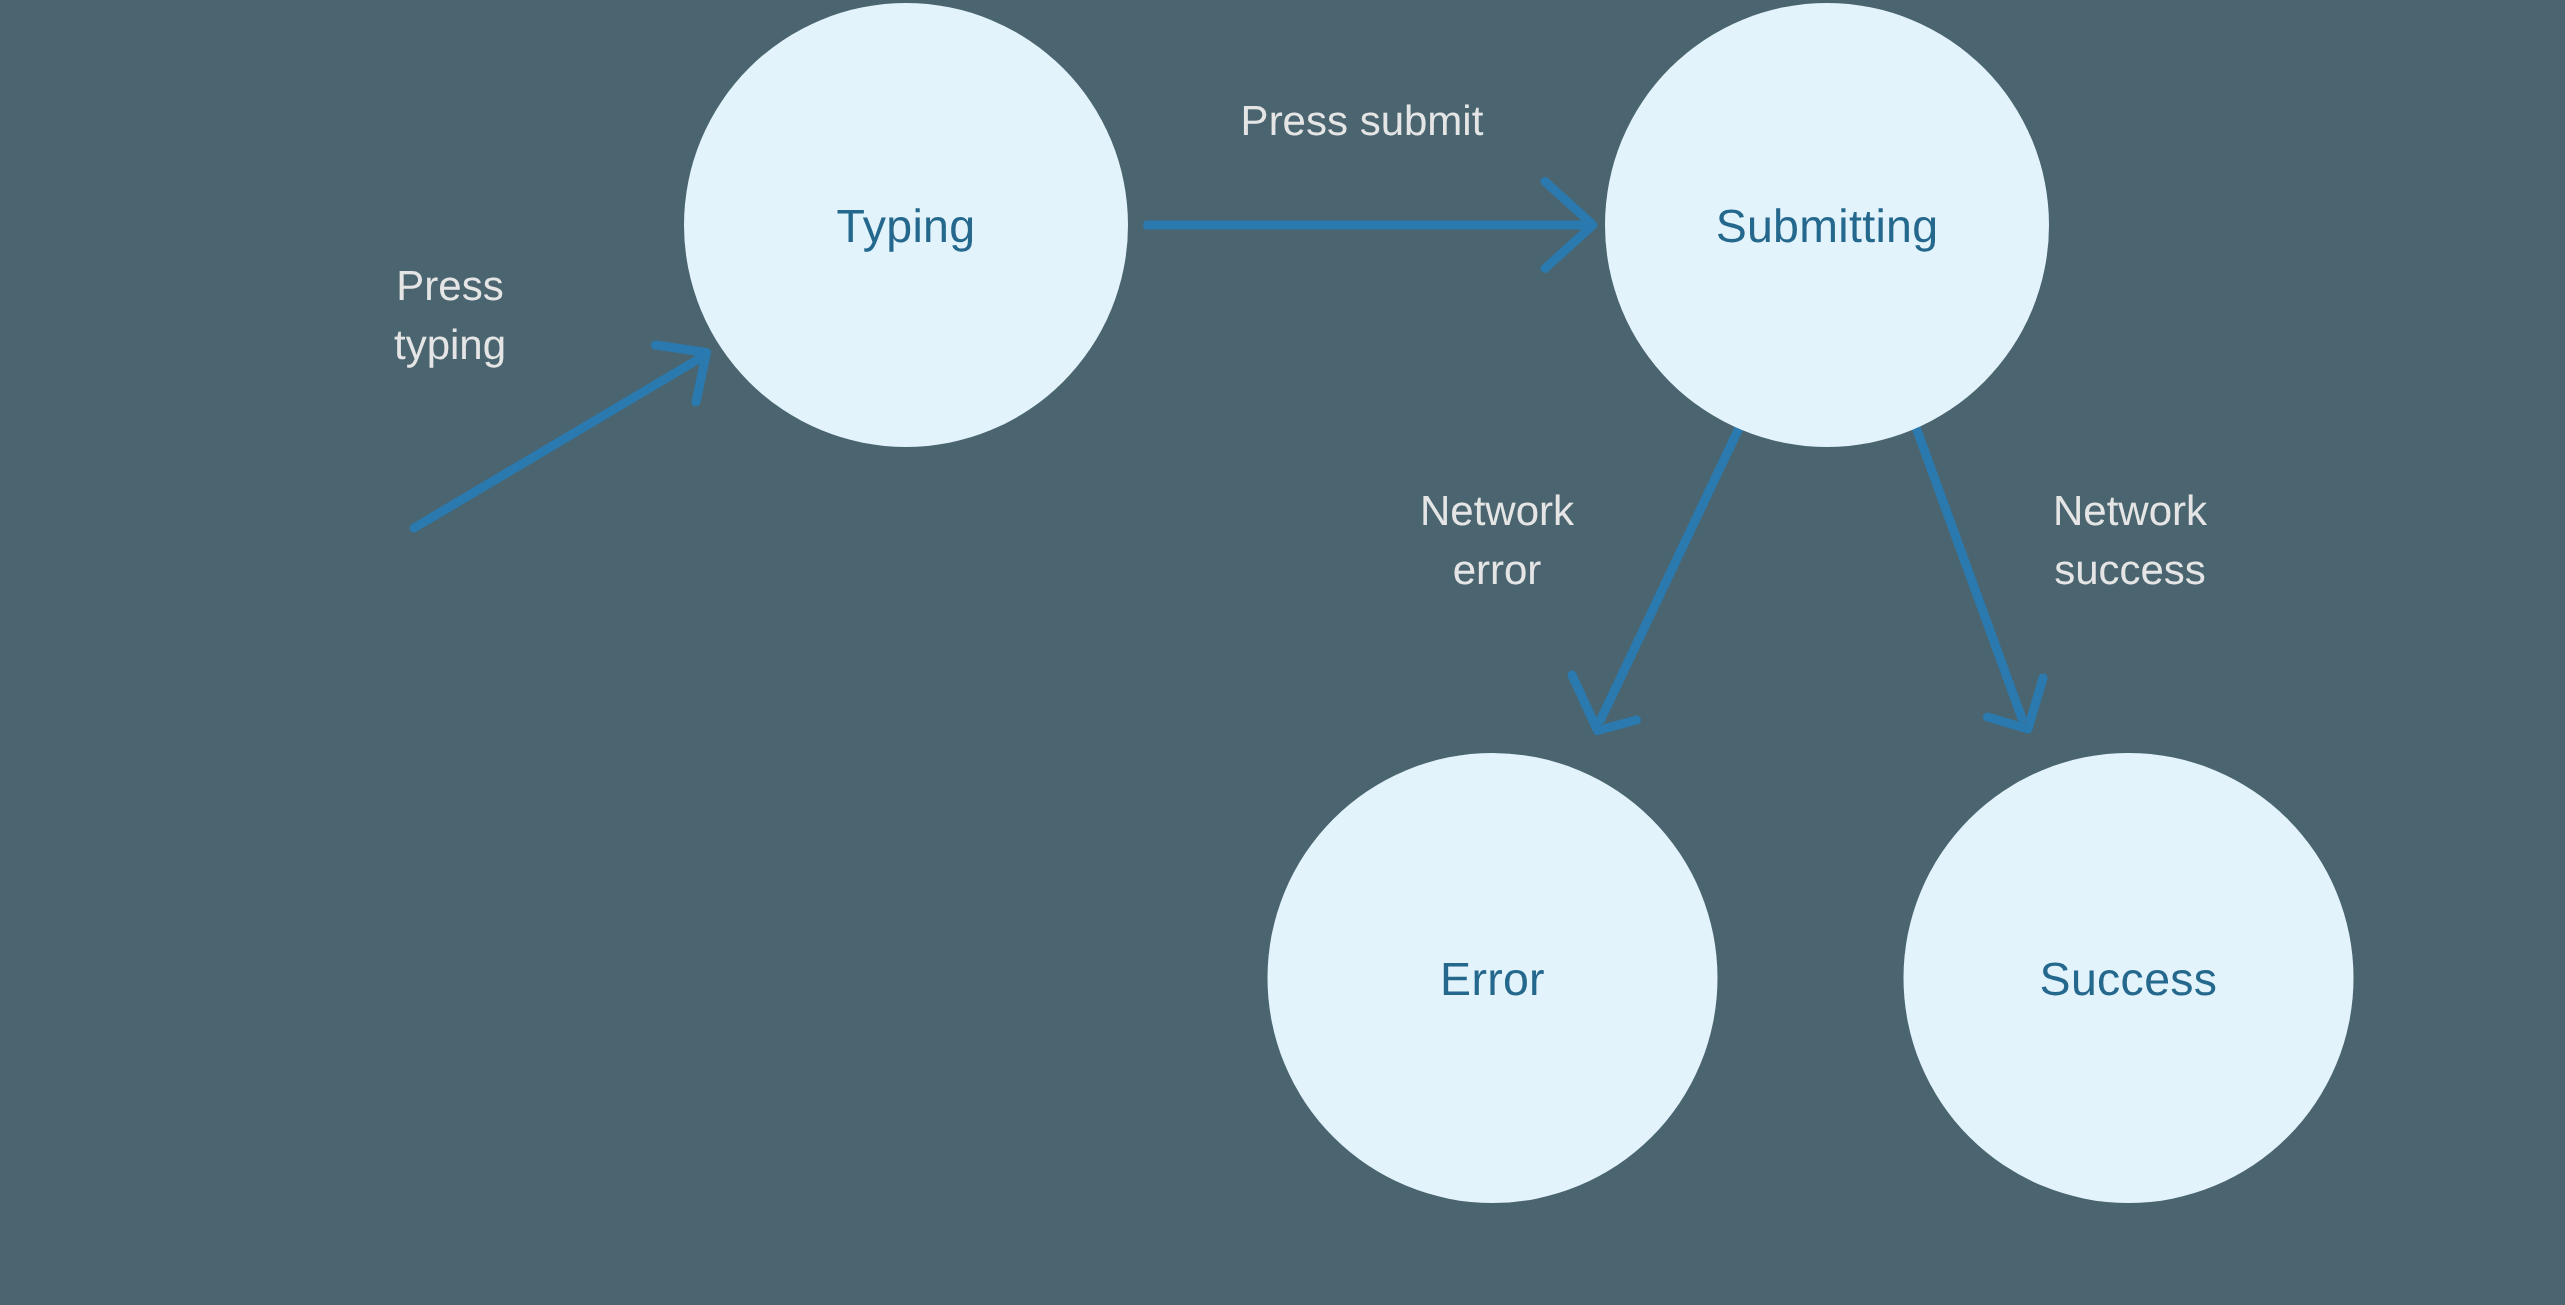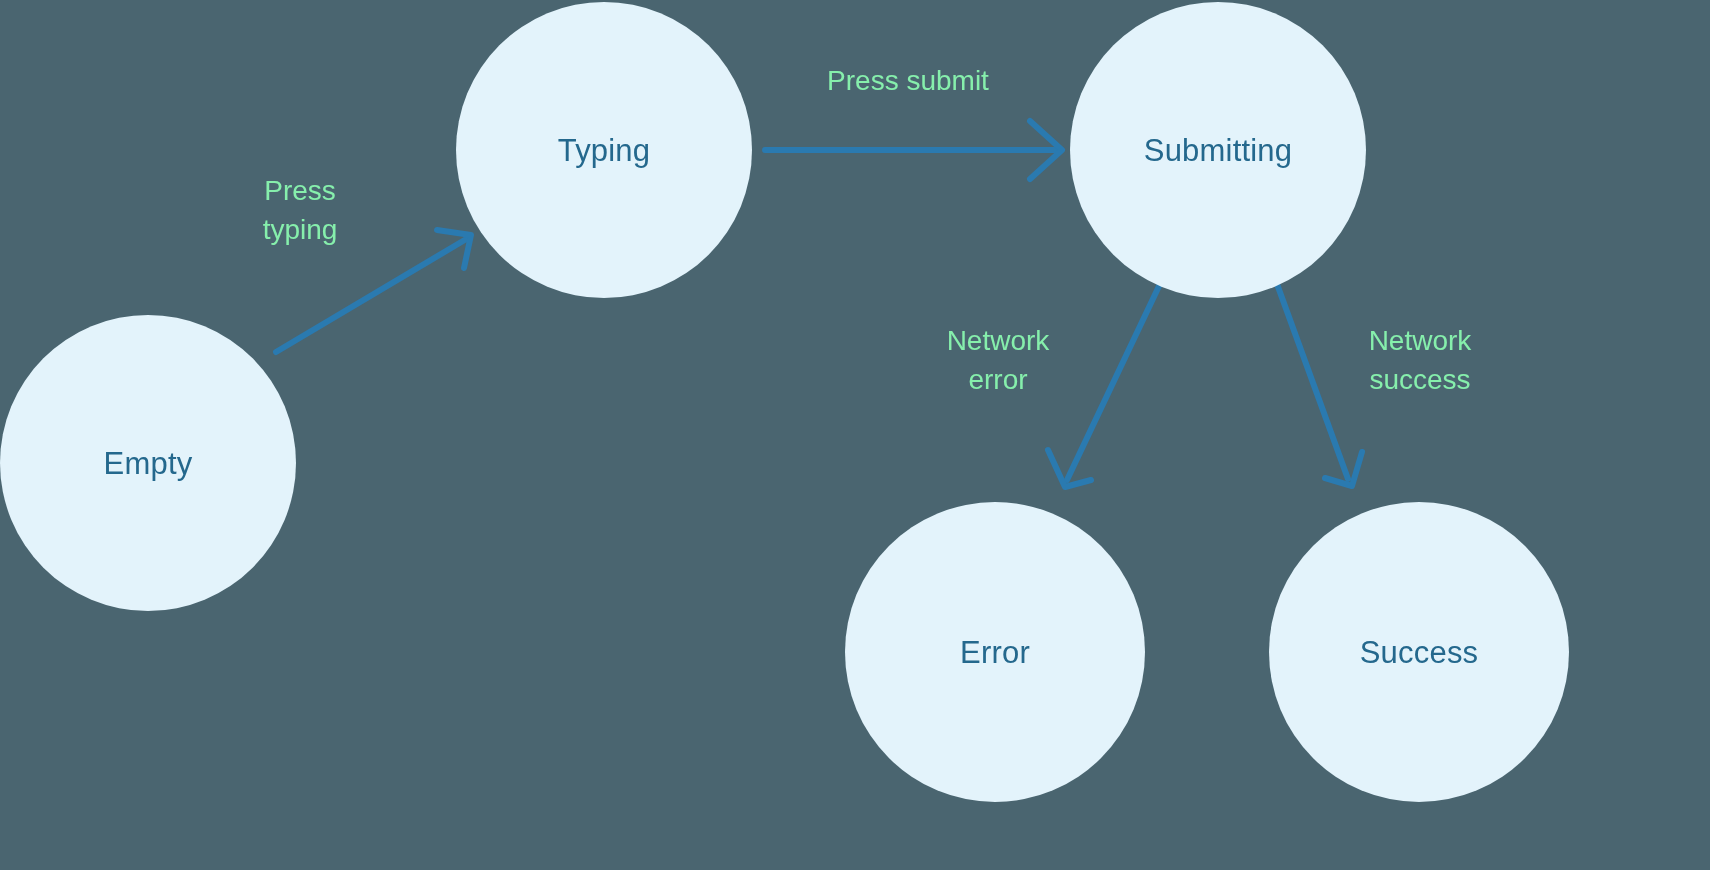--- a/index.html
+++ b/index.html
@@ -38,21 +38,21 @@
     color: #24688d;
     font-size: 31px;
     font-weight: 400;
     letter-spacing: 0.2px;
     white-space: nowrap;
     text-align: center;
     line-height: 1;
   }
   .edge-label {
     position: absolute;
-    color: #86efac;
+    color: #e5e5e5;
     font-size: 28px;
     font-weight: 400;
     line-height: 1.38;
     text-align: center;
     white-space: pre-line;
   }
 </style>
 </head>
 <body>
 
@@ -74,23 +74,20 @@
       <line x1="1160" y1="284" x2="1067" y2="480" stroke="#2a7ab0" stroke-width="6" stroke-linecap="round"></line>
       <polyline points="1048,450 1065,487 1091,480" fill="none" stroke="#2a7ab0" stroke-width="6" stroke-linecap="round" stroke-linejoin="round"></polyline>
     </g>
 
     <g>
       <line x1="1277" y1="284" x2="1348" y2="479" stroke="#2a7ab0" stroke-width="6" stroke-linecap="round"></line>
       <polyline points="1325,478 1352,486 1362,452" fill="none" stroke="#2a7ab0" stroke-width="6" stroke-linecap="round" stroke-linejoin="round"></polyline>
     </g>
   </svg>
 
-  <div class="node-circle" style="left:0px; top:315px; width:296px; height:296px;">
-    <span class="node-label">Empty</span>
-  </div>
 
   <div class="node-circle" style="left:456px; top:2px; width:296px; height:296px;">
     <span class="node-label">Typing</span>
   </div>
 
   <div class="node-circle" style="left:1070px; top:2px; width:296px; height:296px;justify-content:center;">
     <span class="node-label">Submitting</span>
   </div>
 
   <div class="node-circle" style="left:845px; top:502px; width:300px; height:300px;">

